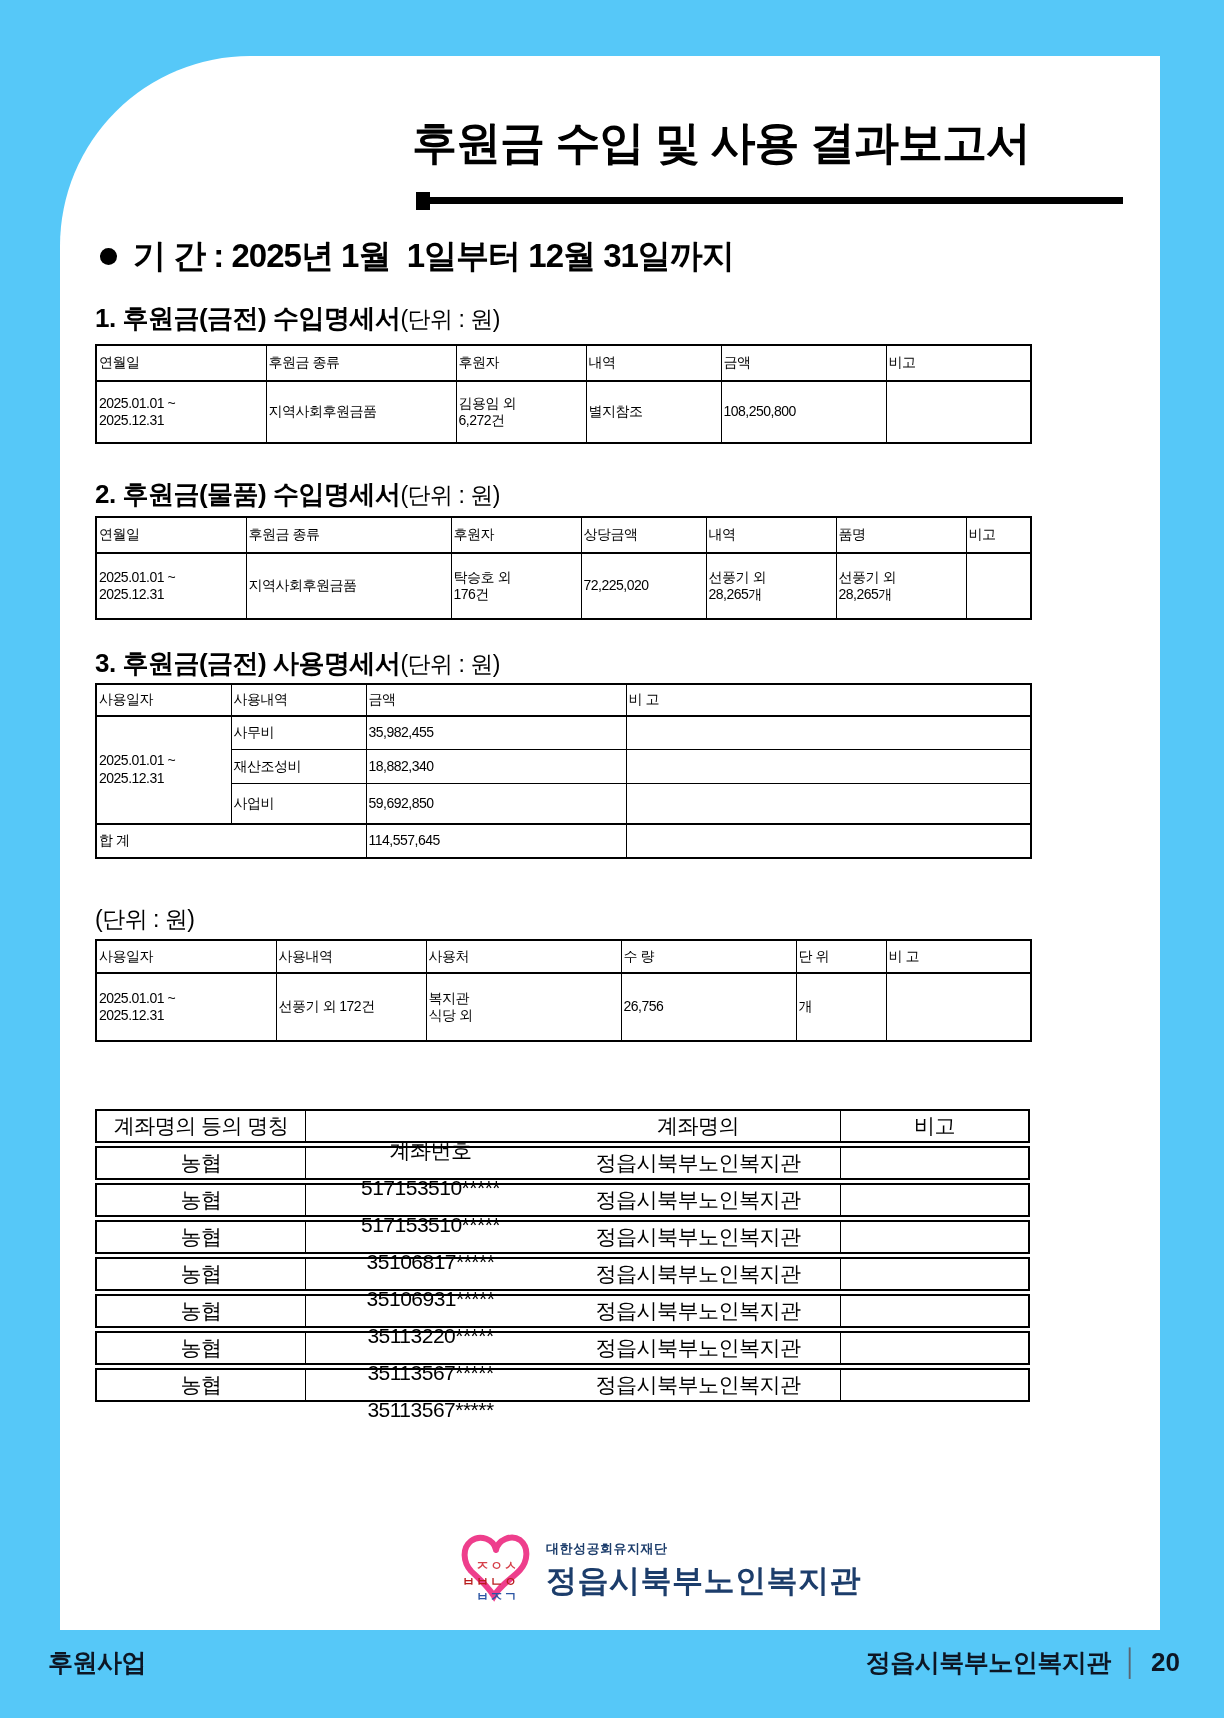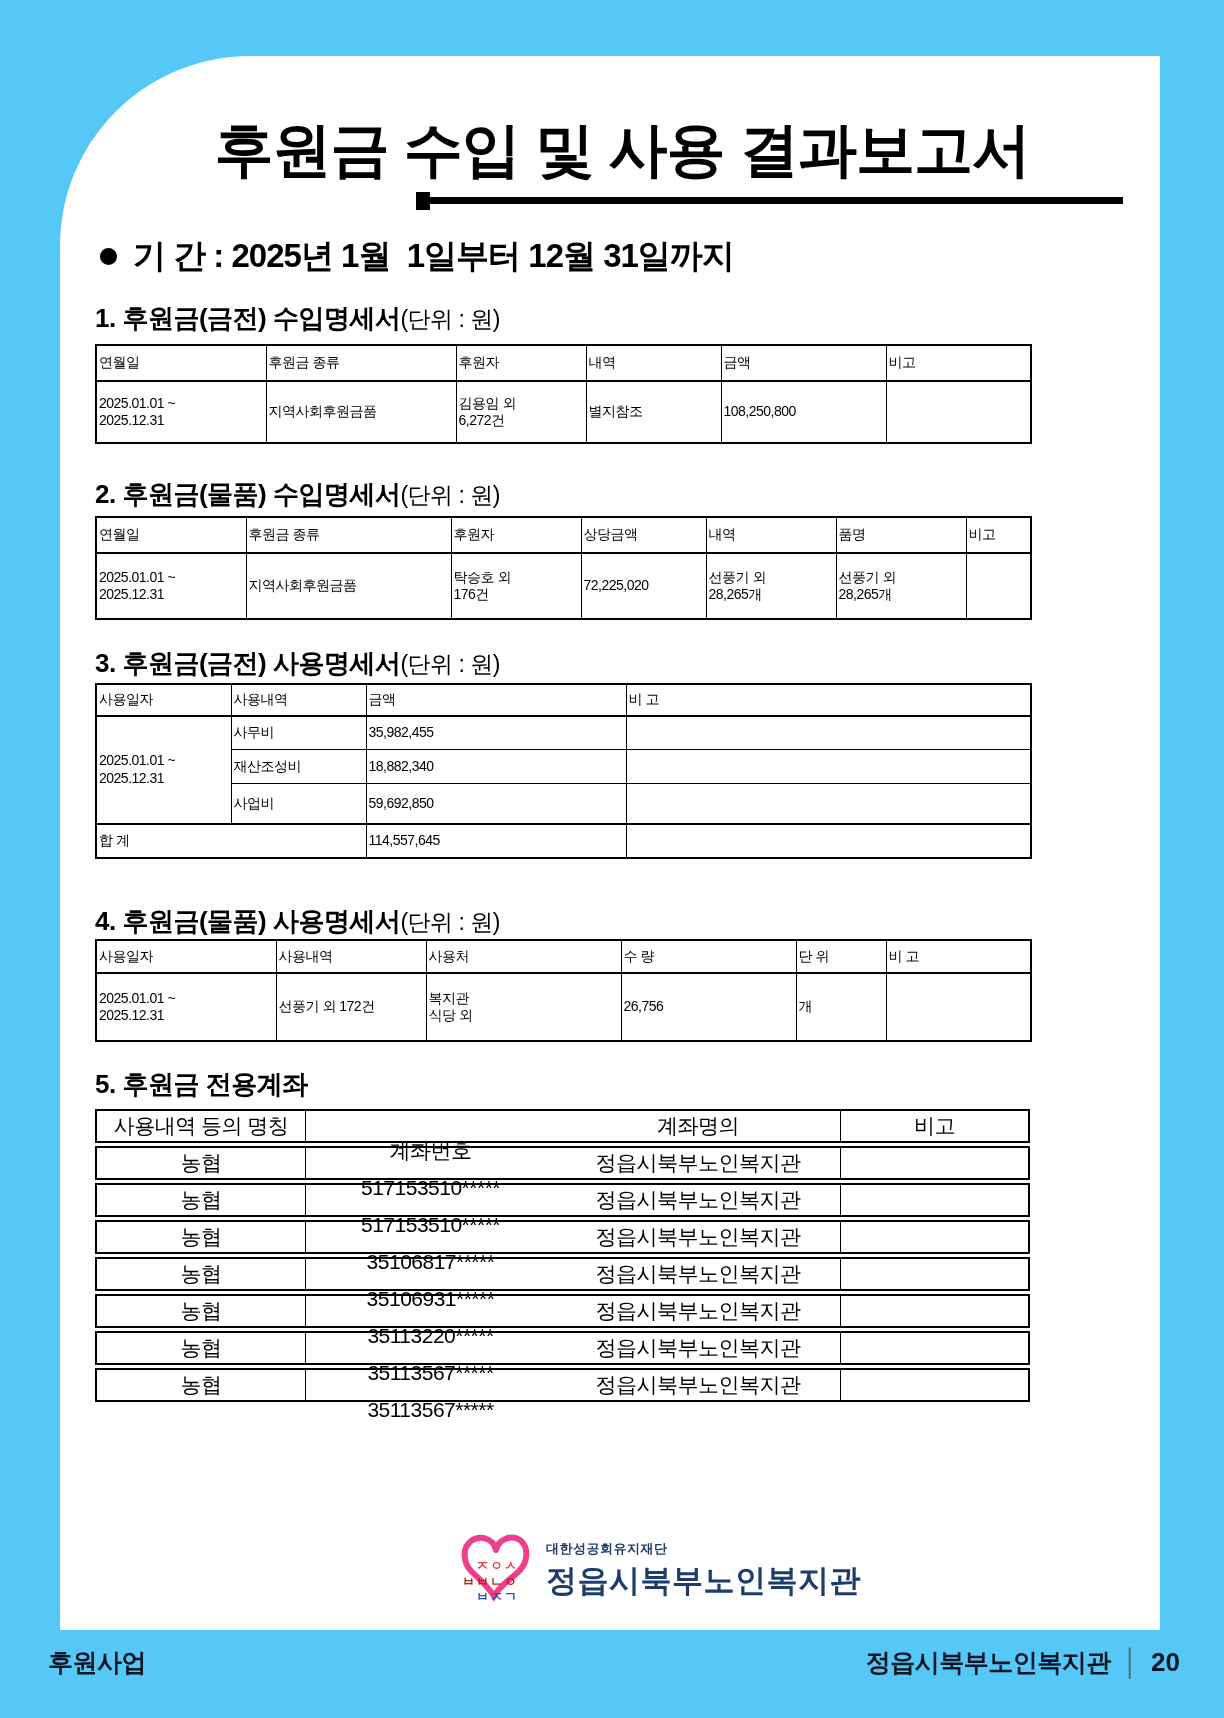--- a/index.html
+++ b/index.html
@@ -9,21 +9,21 @@
     font-family:"Liberation Sans","DejaVu Sans",sans-serif;
     color:#000;
   }
   .sheet{
     position:absolute;left:60px;top:56px;width:1100px;height:1574px;
     background:#ffffff;border-radius:190px 0 0 0;
   }
   
   .doc-title{
     position:absolute;top:62px;right:130px;
-    font-size:59px;font-weight:800;letter-spacing:-1px;line-height:1.1;
+    font-size:45px;font-weight:800;letter-spacing:-1px;line-height:1.1;
     white-space:nowrap;
   }
   .title-rule{
     position:absolute;left:356px;top:141px;width:707px;height:7px;background:#000;
   }
   .title-rule::before{
     content:"";position:absolute;left:0;top:-5px;width:14px;height:18px;background:#000;
   }
   
   .period{
@@ -218,21 +218,20 @@
     </tr>
     <tr class="total-row" style="height:34px">
       <td colspan="2">합 계</td>
       <td>114,557,645</td>
       <td></td>
     </tr>
   </tbody>
     </table>
 
   <div class="sec-head" style="top:848px">
-    <span class="sec-title">4. 후원금(물품) 사용명세서</span>
     <span class="sec-unit">(단위 : 원)</span>
   </div>
   <table class="doc" style="top:883px">
     <colgroup>
       <col style="width:180px">
         <col style="width:150px">
         <col style="width:195px">
       <col style="width:175px">
         <col style="width:90px">
         <col style="width:145px">
@@ -252,26 +251,23 @@
       <td>선풍기 외 172건</td>
       <td>복지관
 식당 외</td>
       <td>26,756</td>
       <td>개</td>
       <td></td>
     </tr>
   </tbody>
     </table>
 
-  <div class="sec-head" style="top:1011px">
-    <span class="sec-title">5. 후원금 전용계좌</span>
-  </div>
   <div class="acct" style="top:1053px">
     <div class="acct-row hdr">
-      <div class="acct-cell c1">사용내역 등의 명칭</div>
+      <div class="acct-cell c1">계좌명의 등의 명칭</div>
       <div class="acct-cell c2">계좌번호</div>
       <div class="acct-cell c3">계좌명의</div>
       <div class="acct-cell c4">비고</div>
     </div>
     <div class="acct-row">
       <div class="acct-cell c1">농협</div>
       <div class="acct-cell c2">517153510*****</div>
       <div class="acct-cell c3">정읍시북부노인복지관</div>
       <div class="acct-cell c4"></div>
     </div>

